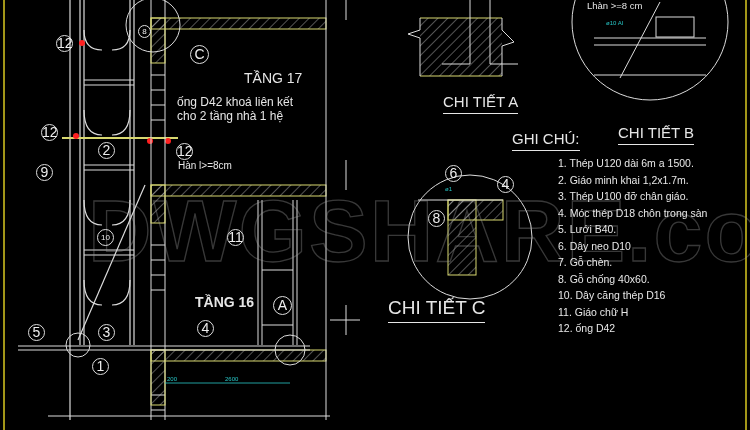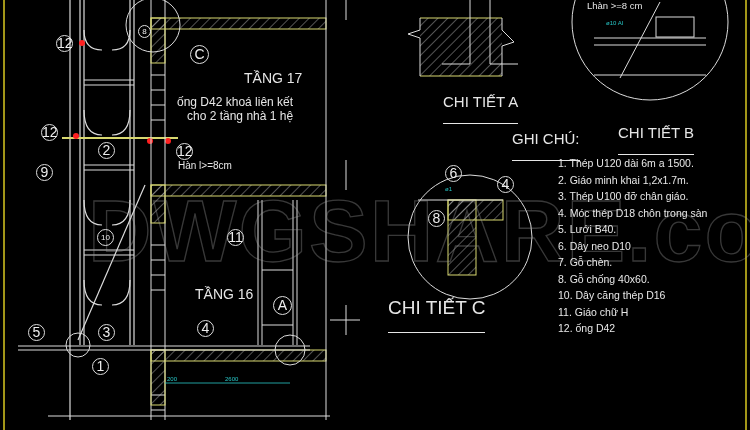--- a/index.html
+++ b/index.html
@@ -1,22 +1,22 @@
 <!DOCTYPE html>
 <html><head>
 <meta charset="utf-8">
 <style>
   html,body{margin:0;padding:0;background:#000;}
   #canvas{position:relative;width:750px;height:430px;overflow:hidden;background:#000;font-family:"Liberation Sans",sans-serif;color:#e8e8e8;}
   svg{position:absolute;left:0;top:0;}
-  .txt{position:absolute;white-space:nowrap;color:#e6e6e6;text-align:right;}
+  .txt{position:absolute;white-space:nowrap;color:#e6e6e6;}
   .notes{position:absolute;left:558px;top:155px;font-size:10.5px;line-height:16.5px;}
   .notes div{height:16.5px;}
   .title{font-size:17px;}
-  .ul{border-bottom:1px solid #e6e6e6;padding-bottom:13px;}
+  .ul{border-bottom:1px solid #e6e6e6;padding-bottom:3px;}
   .floor{font-size:14px;}
   .wm{position:absolute;left:88px;top:180px;font-size:88px;font-weight:bold;color:transparent;-webkit-text-stroke:1.3px rgba(160,160,160,0.35);letter-spacing:2px;}
   .bubble{position:absolute;width:15px;height:15px;border:1px solid #ddd;border-radius:50%;font-size:14px;text-align:center;line-height:15px;color:#eee;}
 </style>
 </head>
 <body>
 
 <div id="canvas">
 
 <svg width="750" height="430">
@@ -106,21 +106,21 @@
   <line x1="418" y1="200" x2="503" y2="200" stroke="#dcdcdc"></line>
 
   <g stroke="#dcdcdc" fill="none">
     <path d="M346 0 v20 M346 160 v30 M346 305 v30 M330 320 h30"></path>
   </g>
 </svg>
 
 <div class="wm">DWGSHARE.com</div>
 
 <div class="txt floor" style="left:244px;top:70px;">TẦNG 17</div>
-<div class="txt floor" style="left:195px;top:286px;">TẦNG 16</div>
+<div class="txt floor" style="left:195px;top:294px;font-weight:bold;">TẦNG 16</div>
 <div class="txt" style="left:177px;top:95px;font-size:12px;line-height:14px;">
   <div>ống D42 khoá liên kết</div>
   <div>cho 2 tầng nhà 1 hệ</div>
 </div>
 <div class="txt" style="left:178px;top:160px;font-size:10px;">Hàn l&gt;=8cm</div>
 <div class="txt" style="left:587px;top:0px;font-size:9.5px;">Lhàn &gt;=8 cm</div>
 <div class="txt" style="left:606px;top:20px;font-size:6px;color:#28c8c8;">ø10  AI</div>
 <div class="txt" style="left:445px;top:186px;font-size:6px;color:#28c8c8;">ø1</div>
 <div class="txt" style="left:167px;top:376px;font-size:6px;color:#28c8c8;">200</div>
 <div class="txt" style="left:225px;top:376px;font-size:6px;color:#28c8c8;">2600</div>

